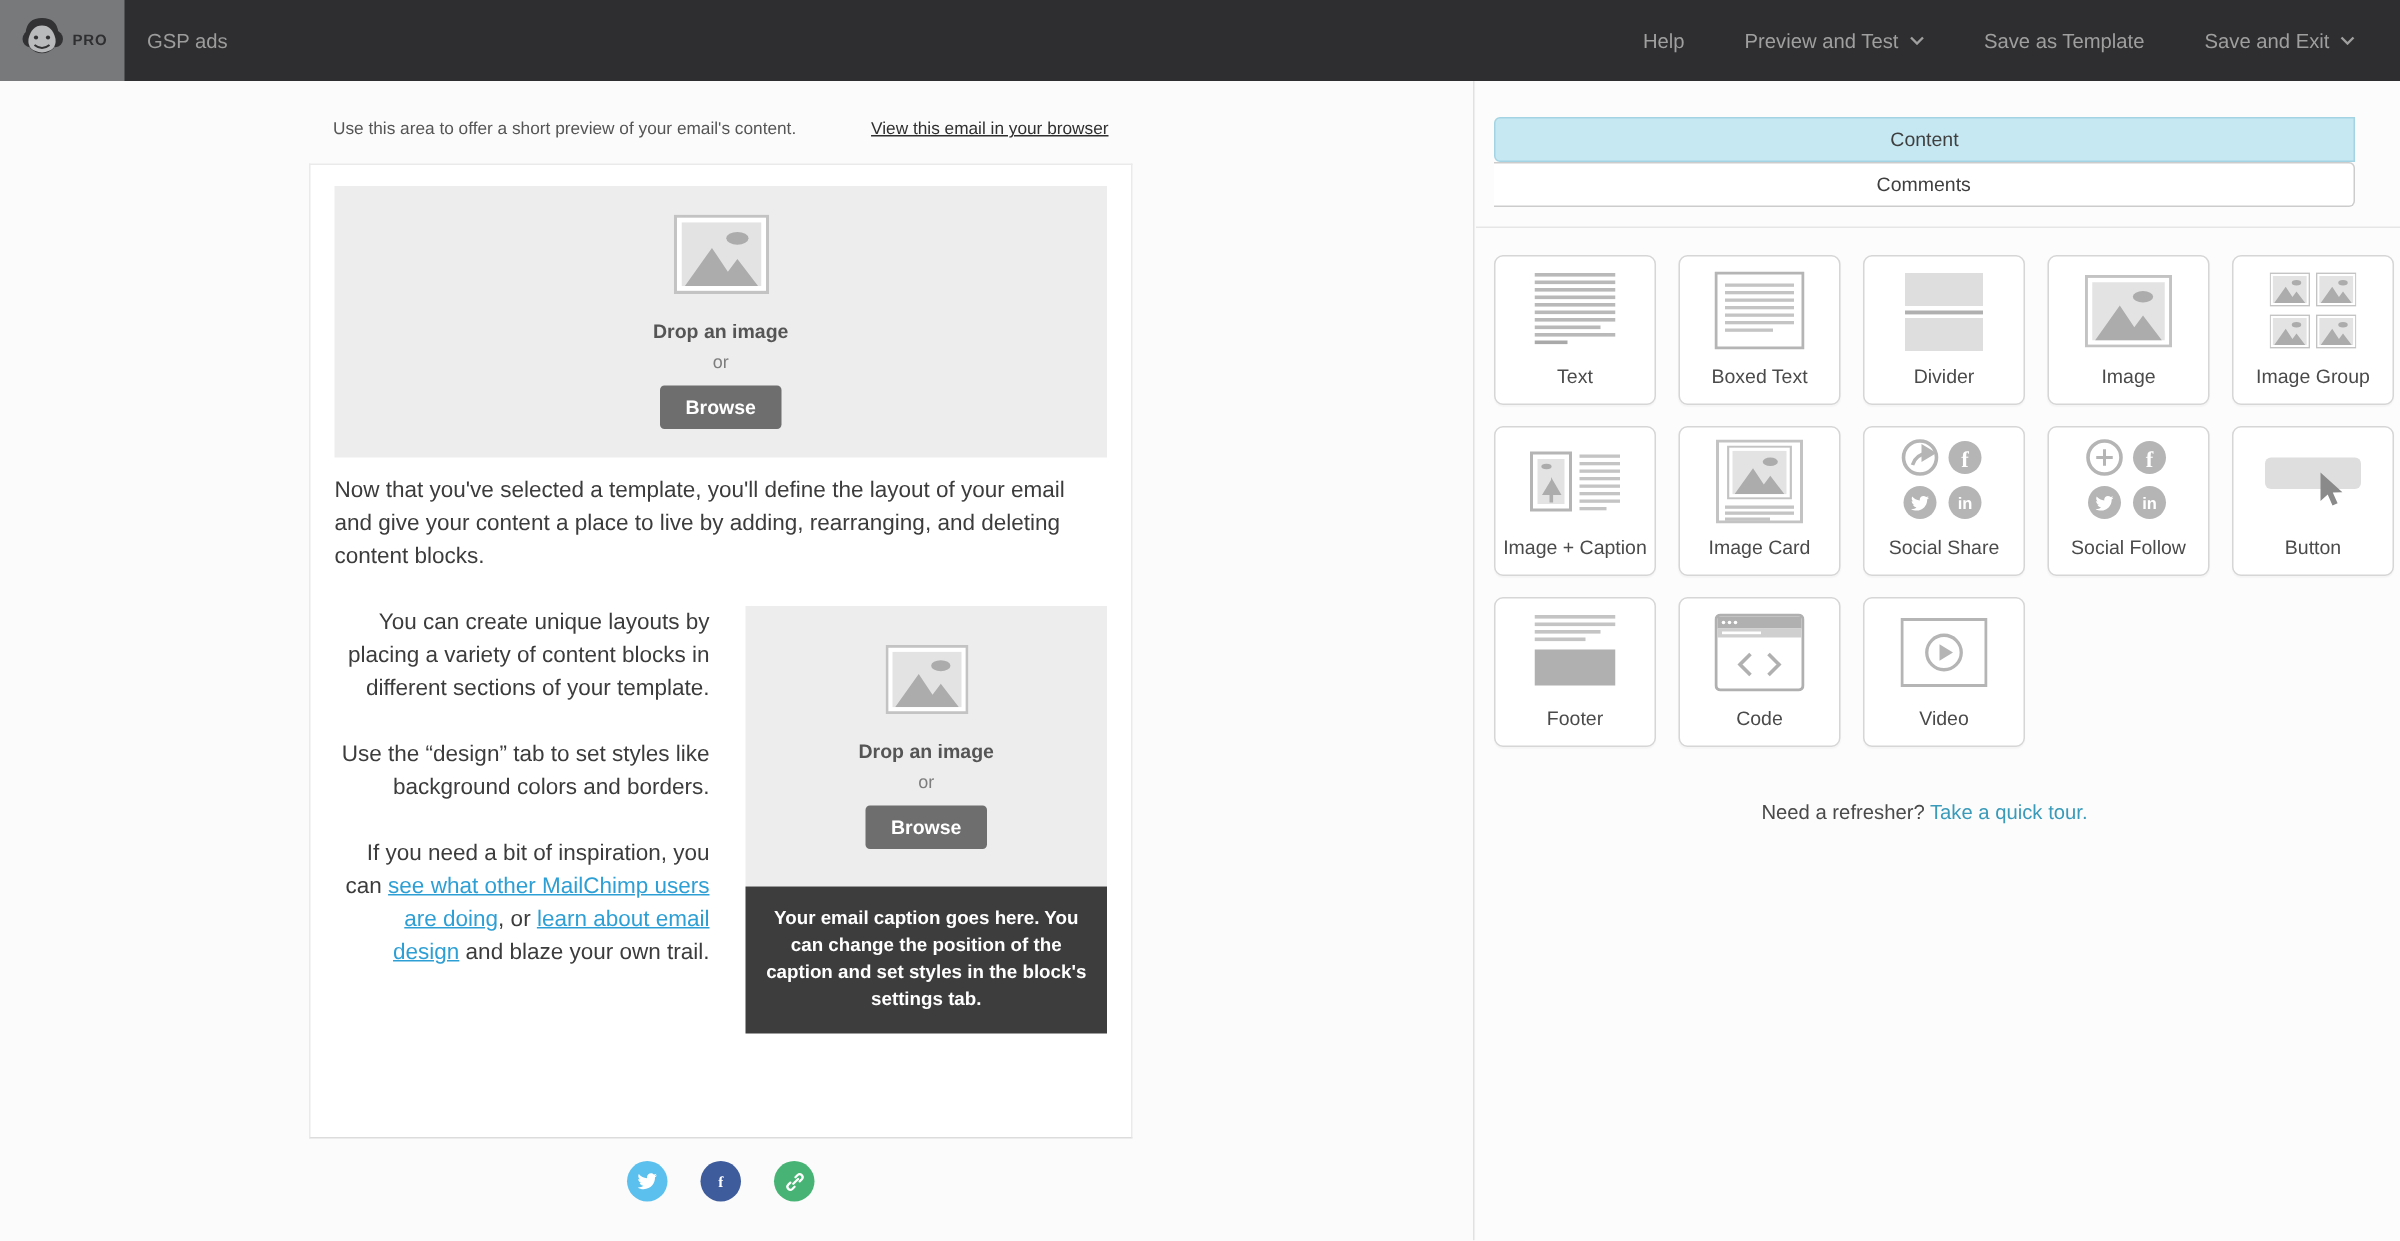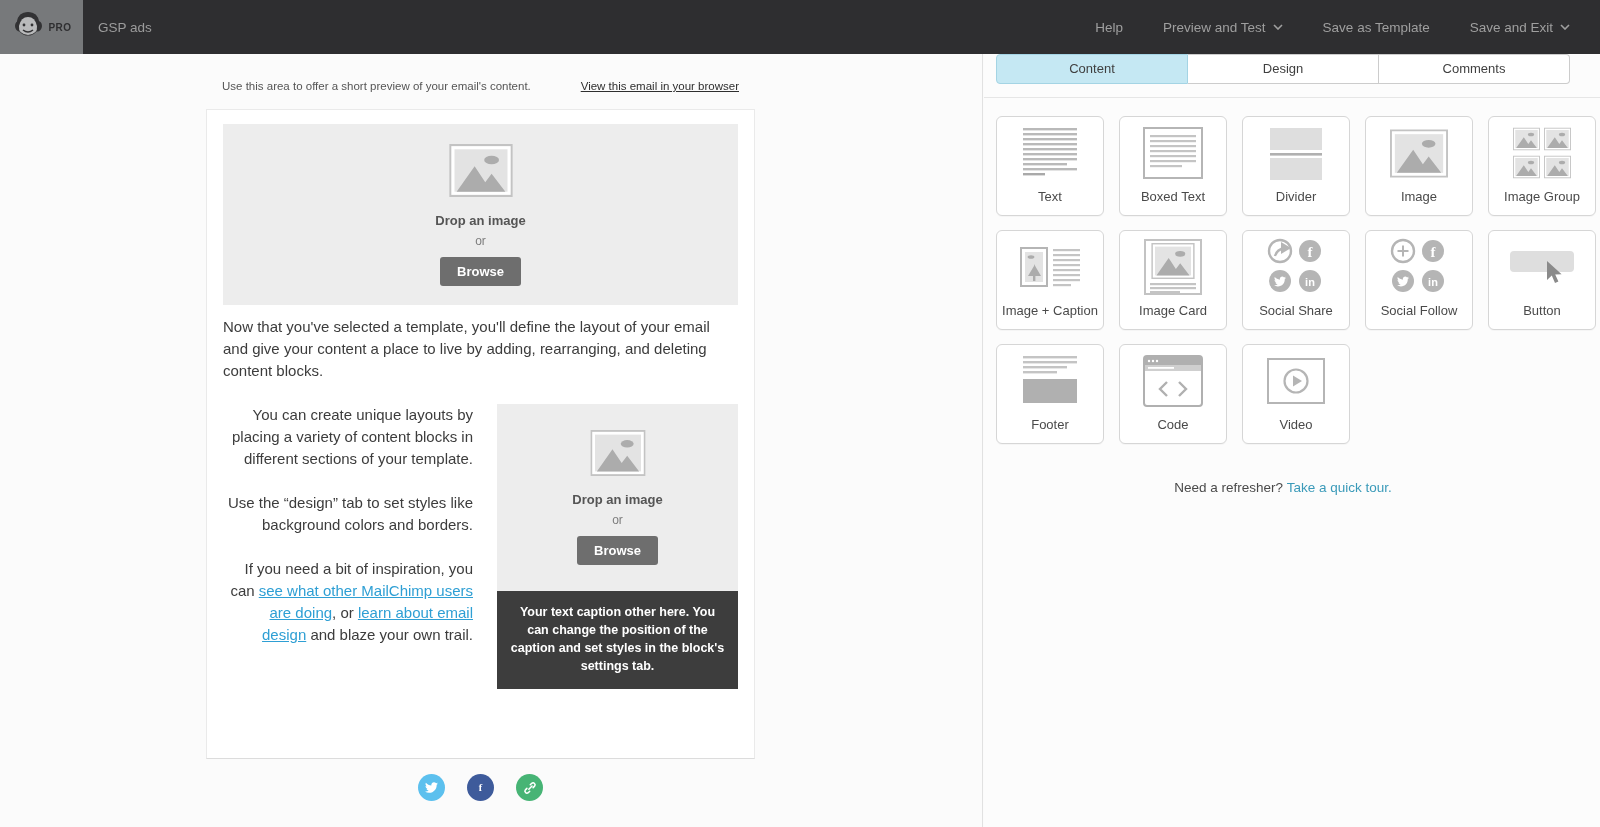--- a/index.html
+++ b/index.html
@@ -59,21 +59,21 @@
   .social-row { display:flex; justify-content:center; gap:22px; margin-top:15px; }
   .social-circle { width:27px; height:27px; border-radius:50%; display:flex;
     align-items:center; justify-content:center; cursor:pointer; }
   .sc-twitter { background:#5cc0ee; }
   .sc-facebook { background:#3e5b9b; }
   .sc-link { background:#47b475; }
 
   
   .right-pane { position:absolute; top:54px; left:984px; width:616px; height:773px;
     background:#fcfcfc; }
-  .tabs { display:flex; margin:0 0 0 12px; width:574px; }
+  .tabs { display:flex; margin:24px 0 0 12px; width:574px;flex-direction:column; }
   .tab { flex:1; height:30px; line-height:28px; text-align:center; font-size:13px;
     color:#3f3f3f; background:#fff; border:1px solid #cccccc; border-left:none;
     cursor:pointer; }
   .tab:first-child { border-left:1px solid #a4d4e4; border-radius:4px 0 0 4px; }
   .tab:last-child { border-radius:0 4px 4px 0; }
   .tab.active { background:#c5e8f3; border-color:#a4d4e4; }
   .panel-divider { border:none; border-top:1px solid #e6e6e6; margin-top:13px; }
 
   .blocks-grid { display:grid; grid-template-columns:repeat(5,108px);
     column-gap:15px; row-gap:14px; padding:18px 0 0 12px; }
@@ -183,21 +183,21 @@
           <div class="drop-block small">
             <span>
               <svg width="56" height="46" viewBox="0 0 60 50">
                   <use href="#sym-photo"></use>
                 </svg>
             </span>
             <div class="drop-label">Drop an image</div>
             <div class="or-label">or</div>
             <button class="browse-btn">Browse</button>
           </div>
-          <div class="caption-block">Your text caption other here. You can change the position of the caption and set styles in the block's settings tab.</div>
+          <div class="caption-block">Your email caption goes here. You can change the position of the caption and set styles in the block's settings tab.</div>
         </div>
       </div>
     </div>
 
     <div class="social-row">
       <div class="social-circle sc-twitter">
         <svg width="13" height="13" viewBox="0 0 24 24" fill="#ffffff">
             <use href="#sym-bird"></use>
           </svg>
       </div>
@@ -213,21 +213,20 @@
           <path d="M11.5 17.5 l-2.5 2.5 a3.4 3.4 0 0 1 -4.8-4.8 l2.5-2.5"></path>
         </svg>
       </div>
     </div>
   </div>
 </div>
 
 <div class="right-pane">
   <div class="tabs">
     <div class="tab active">Content</div>
-    <div class="tab">Design</div>
     <div class="tab">Comments</div>
   </div>
   <hr class="panel-divider">
 
   <div class="blocks-grid">
 
     <div class="block-card">
       <span class="block-icon">
         <svg width="54" height="50" viewBox="0 0 54 50" fill="#b9b9b9">
           <rect y="0" width="54" height="2.4"></rect>

